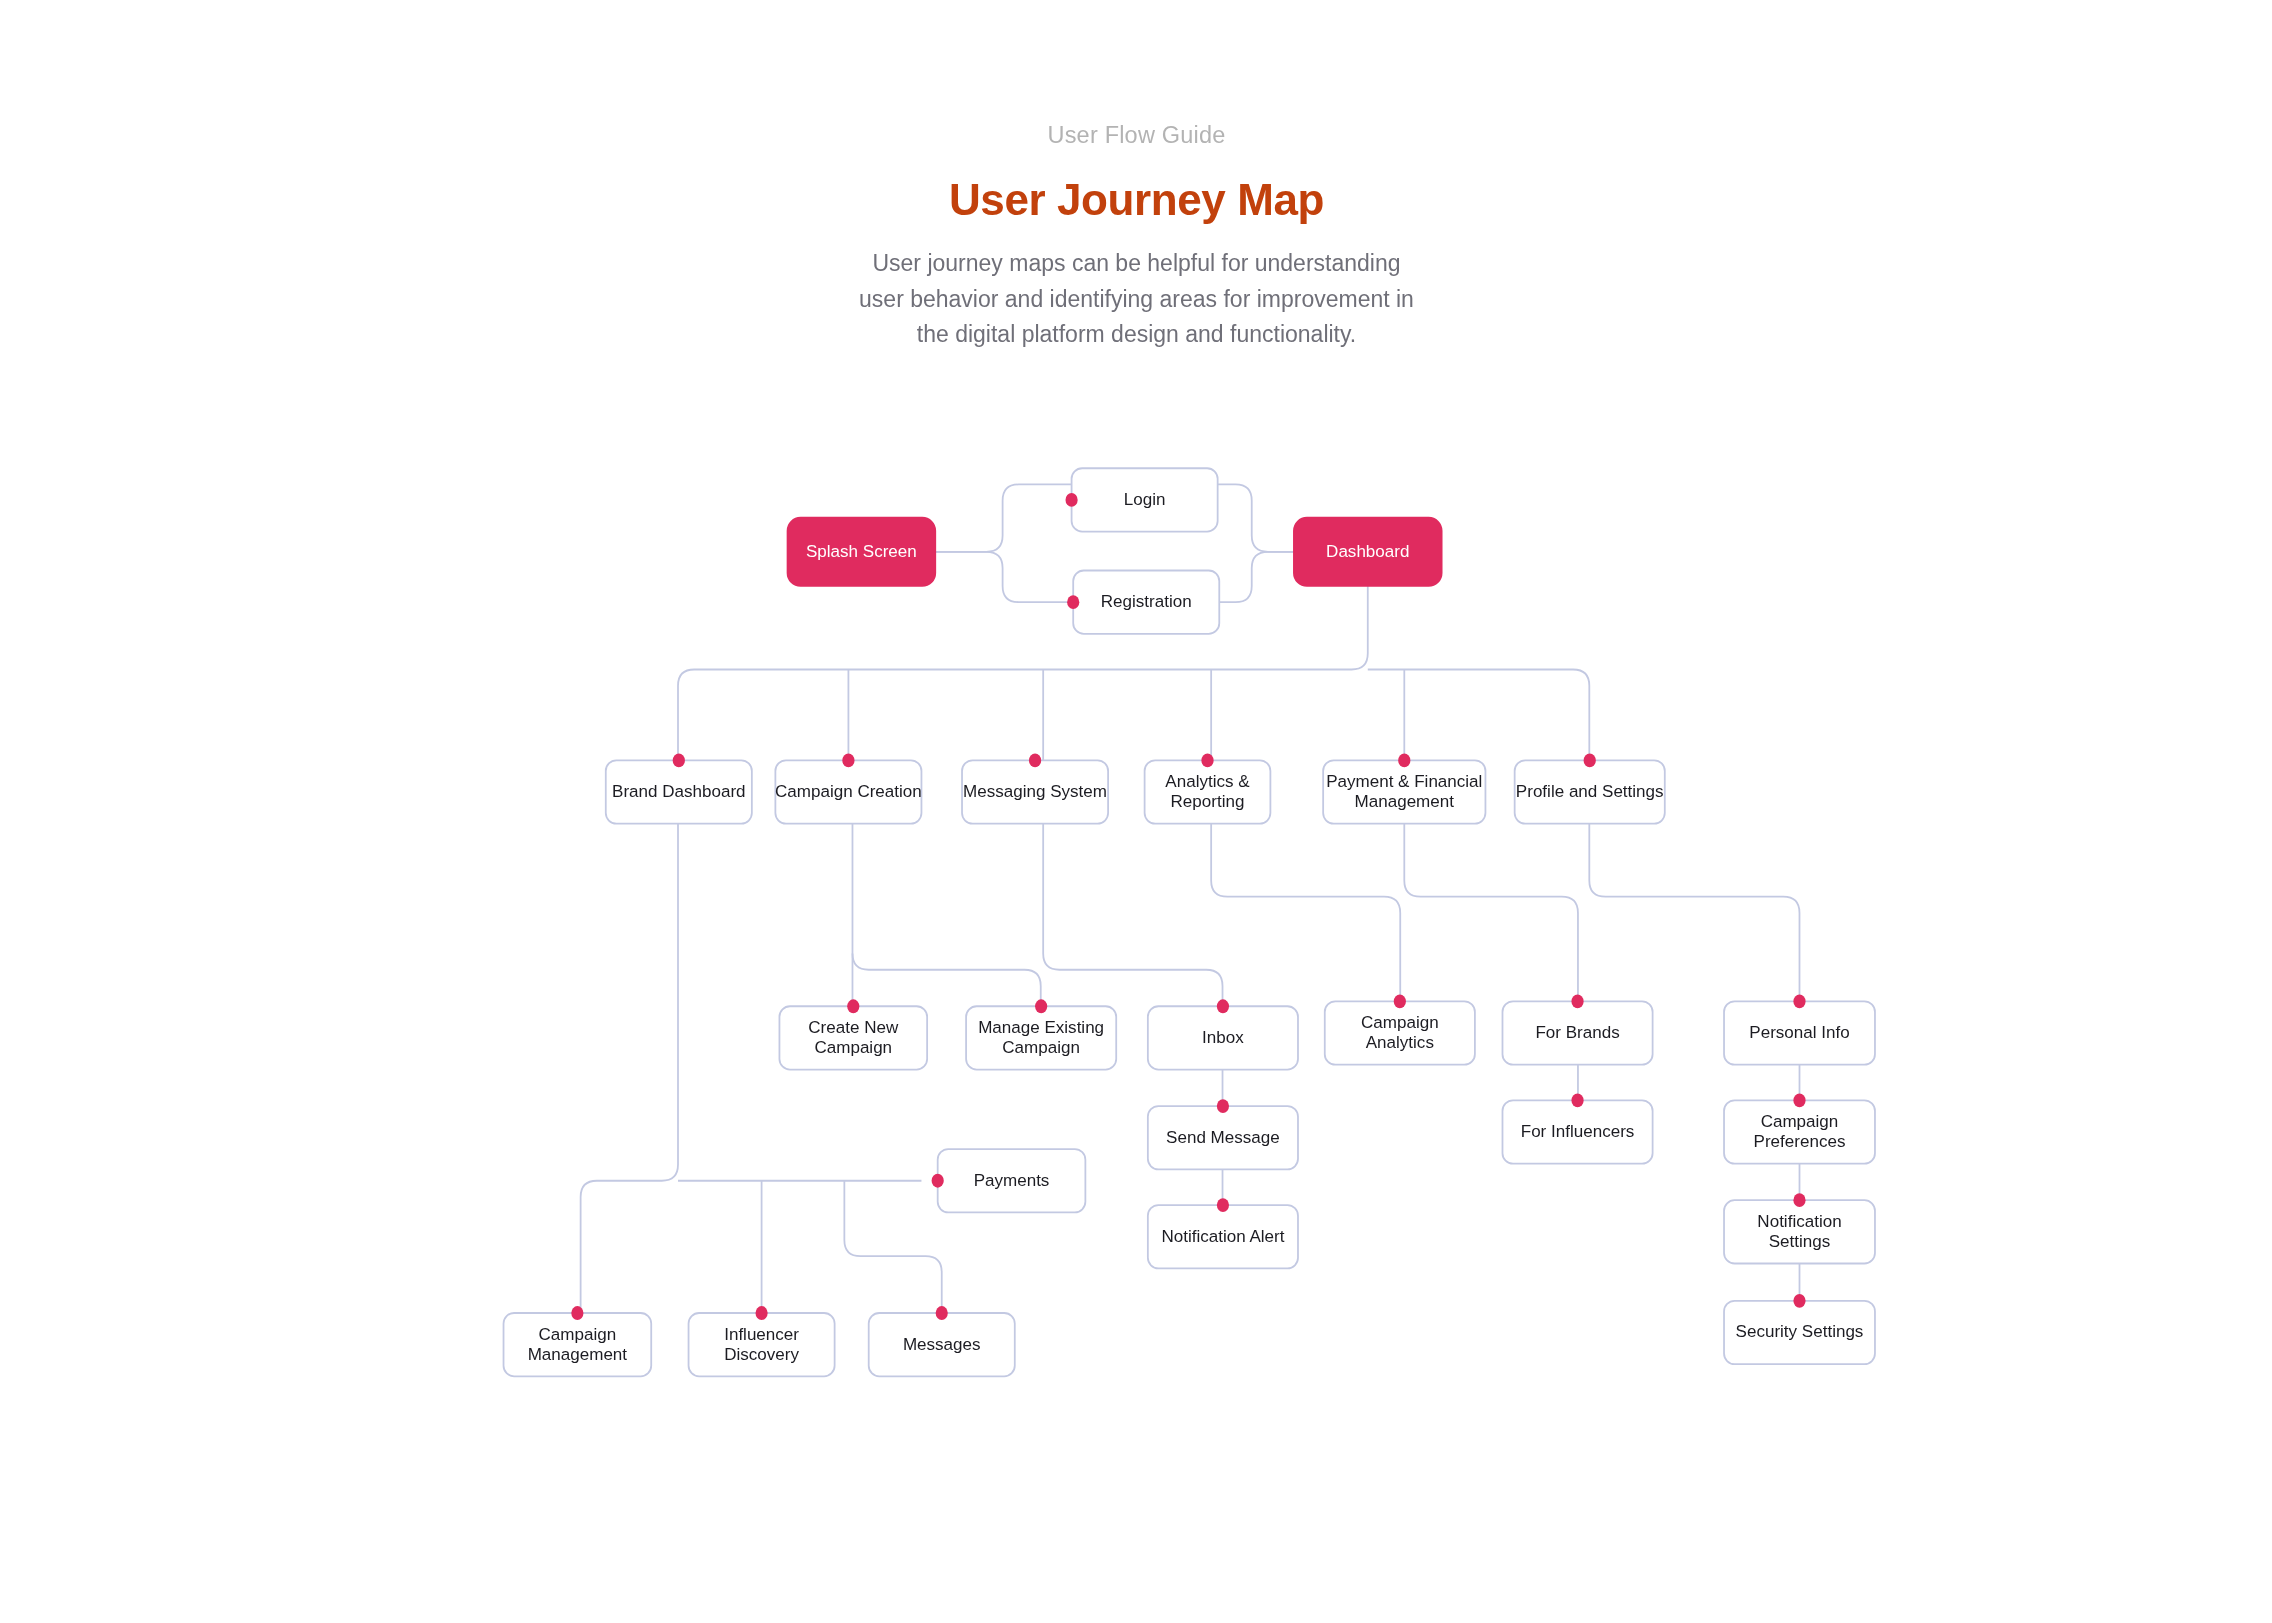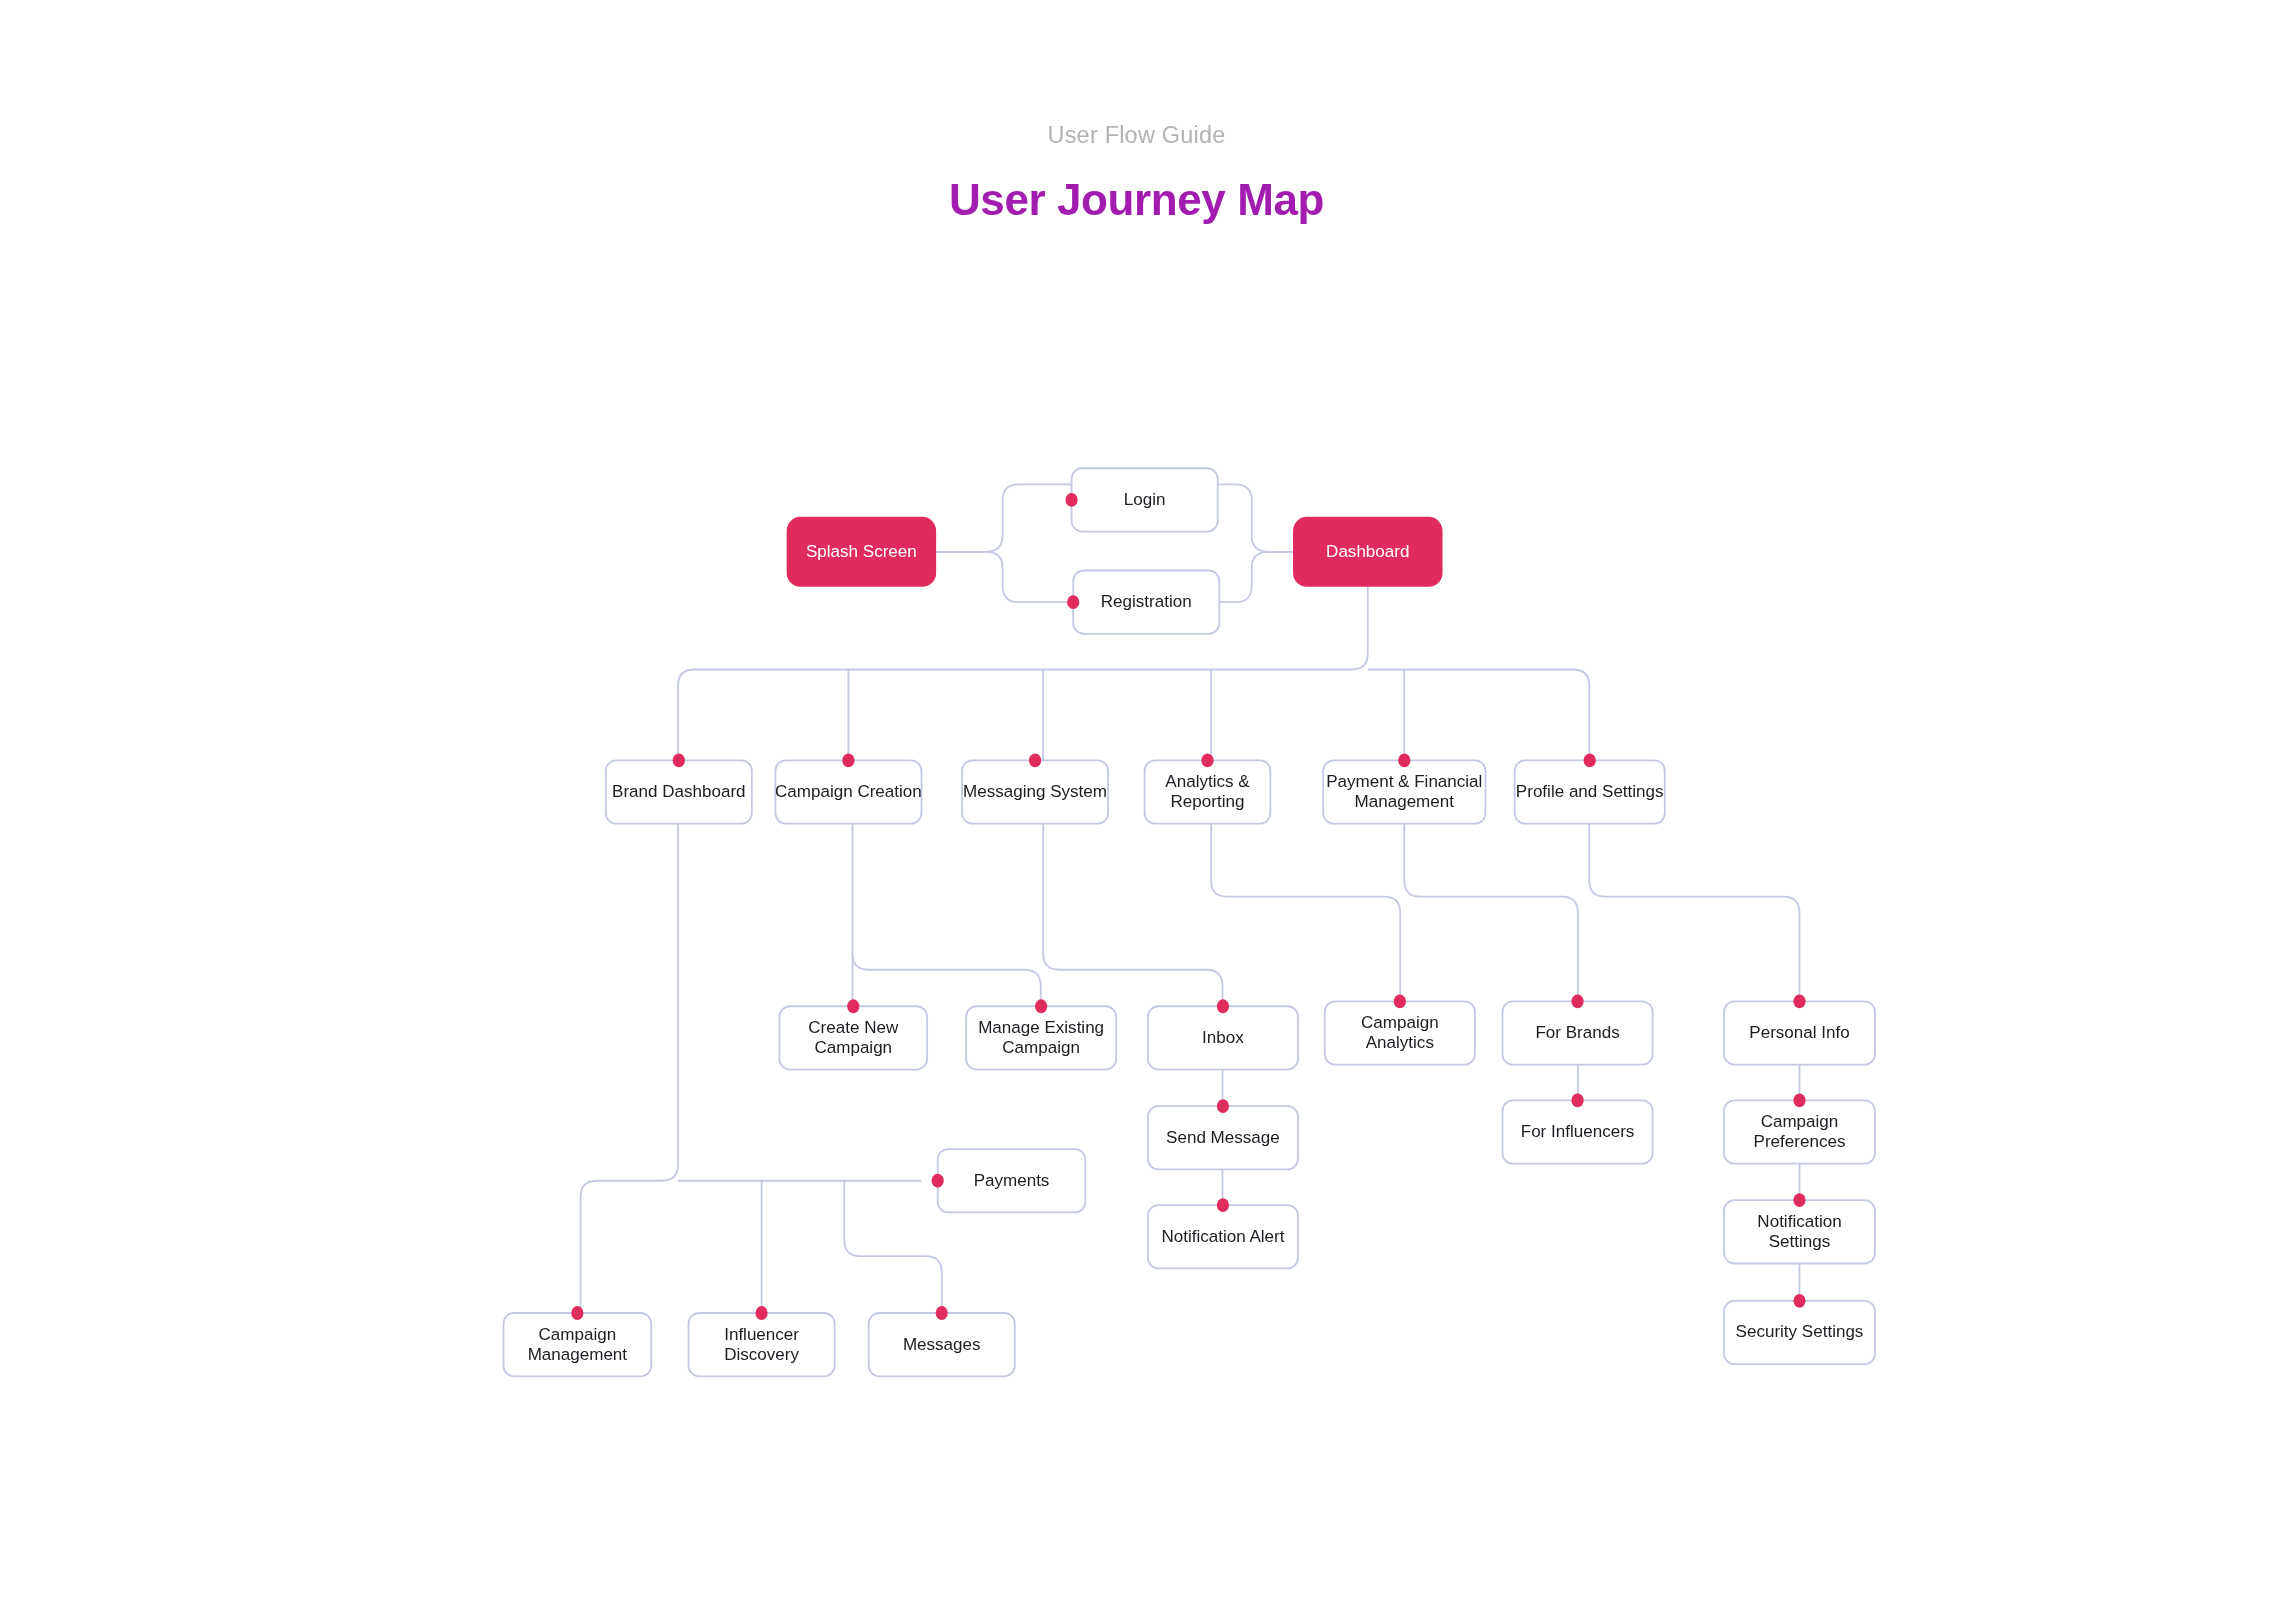--- a/index.html
+++ b/index.html
@@ -33,21 +33,21 @@
   .eyebrow {
     font-size: 23.5px;
     color: #b3b3b3;
     letter-spacing: 0.2px;
     margin: 0 0 26px 0;
     font-weight: 400;
   }
   .title {
     font-size: 44px;
     font-weight: 700;
-    color: #a21caf;
+    color: #c2410c;
     letter-spacing: -0.4px;
     margin: 0 0 21px 0;
   }
   .subtitle {
     font-size: 23px;
     line-height: 1.55;
     color: #6f6f78;
     width: 568px;
     margin: 0 auto;
     font-weight: 400;
@@ -98,20 +98,21 @@
   }
 </style>
 </head>
 <body>
 
 <div class="page">
 
   <div class="header">
     <p class="eyebrow">User Flow Guide</p>
     <h1 class="title">User Journey Map</h1>
+    <p class="subtitle">User journey maps can be helpful for understanding user behavior and identifying areas for improvement in the digital platform design and functionality.</p>
   </div>
 
   <div class="flow-wrap">
     <svg class="flow" viewBox="0 0 2800 2000" xmlns="http://www.w3.org/2000/svg">
       <g id="links-layer">
           <path class="link" d="M 1152 680 L 1215 680 Q 1235 680 1235 660 L 1235 617 Q 1235 597 1255 597 L 1320 597"></path>
           <path class="link" d="M 1152 680 L 1215 680 Q 1235 680 1235 700 L 1235 722 Q 1235 742 1255 742 L 1322 742"></path>
           <path class="link" d="M 1500 597 L 1522 597 Q 1542 597 1542 617 L 1542 660 Q 1542 680 1562 680 L 1594 680"></path>
           <path class="link" d="M 1502 742 L 1522 742 Q 1542 742 1542 722 L 1542 700 Q 1542 680 1562 680 L 1594 680"></path>
           <path class="link" d="M 1685 722 L 1685 805 Q 1685 825 1665 825 L 855 825 Q 835 825 835 845 L 835 937"></path>

